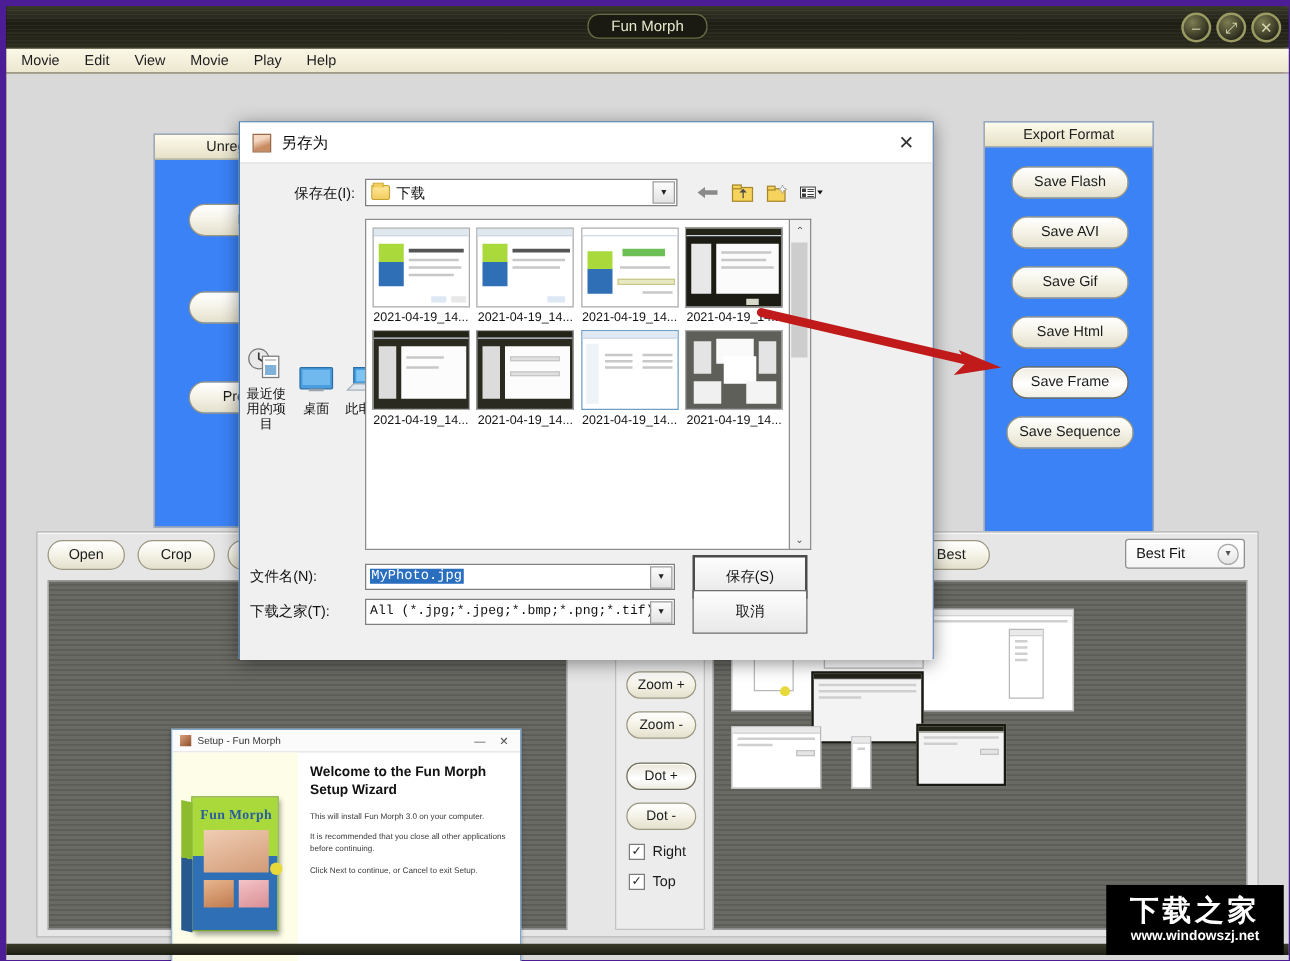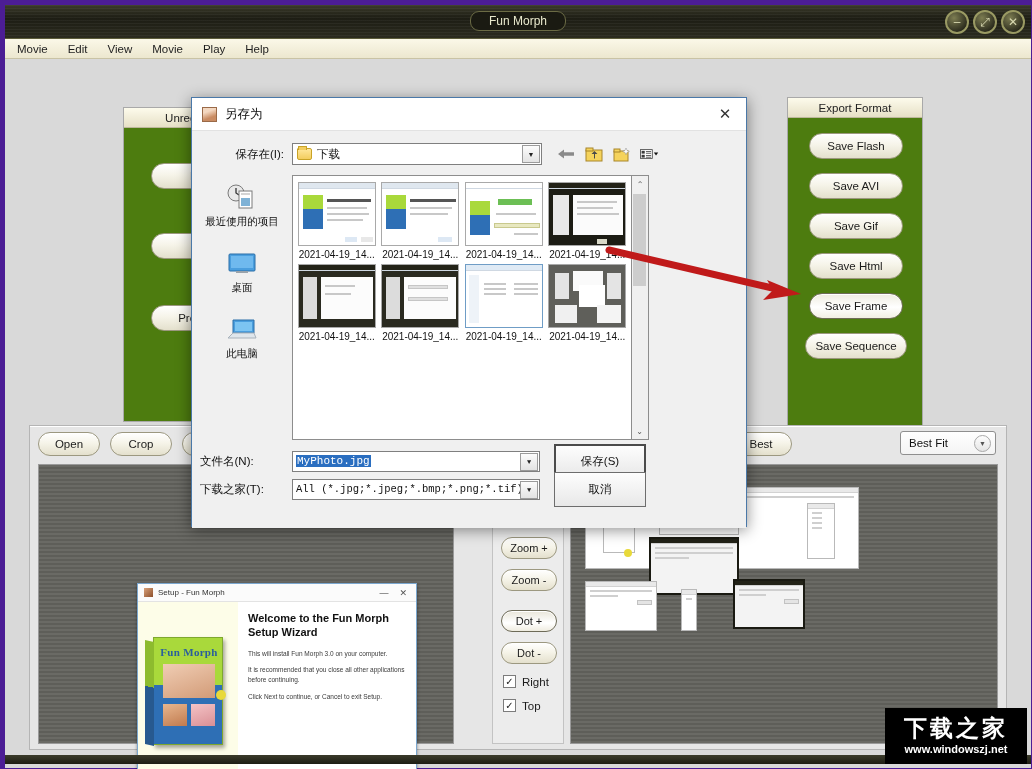--- a/index.html
+++ b/index.html
@@ -56,21 +56,21 @@
 
   
   .workspace {
     position: absolute; left: 0; top: 54px; width: 1026px; height: 709px;
     background: #d9d9d9;
   }
 
   
   .panel {
     position: absolute;
-    background: #4d7c0f;
+    background: #3b82f6;
     border: 1px solid #a9a9a9;
   }
   .panel-head {
     height: 20px;
     background: linear-gradient(180deg,#fdfbec,#e6e0c6);
     border-bottom: 1px solid #bdb89c;
     display: flex; align-items: center; justify-content: center;
     font-size: 11.5px; color: #222;
     white-space: nowrap; overflow: hidden;
   }
@@ -306,21 +306,21 @@
     background: linear-gradient(180deg,#fdfdfd,#e8e8e8);
     border: 1px solid #6d6d6d;
     display: flex; align-items: center; justify-content: center;
     font-size: 11.5px; color: #111;
     font-family: "Liberation Sans", sans-serif;
   }
   .dlg-btn.default { border: 2px solid #4b4b4b; }
 
   .places {
     position: absolute; left: 4px; top: 46px; width: 92px; height: 262px;
-    display: flex; flex-direction: column; align-items: center; gap: 20px; padding-top: 4px;
+    display: flex; flex-direction: row; align-items: center; gap: 8px; padding-top: 4px;
   }
   .place { width: 88px; display: flex; flex-direction: column; align-items: center; }
   .place .pico { height: 34px; display: flex; align-items: center; justify-content: center; }
   .place .plabel { font-size: 10.5px; color: #111; text-align: center; line-height: 1.15; }
 
   
   #red-arrow { position: absolute; left: 600px; top: 185px; width: 220px; height: 70px; pointer-events: none; }
 
   
   #watermark {

